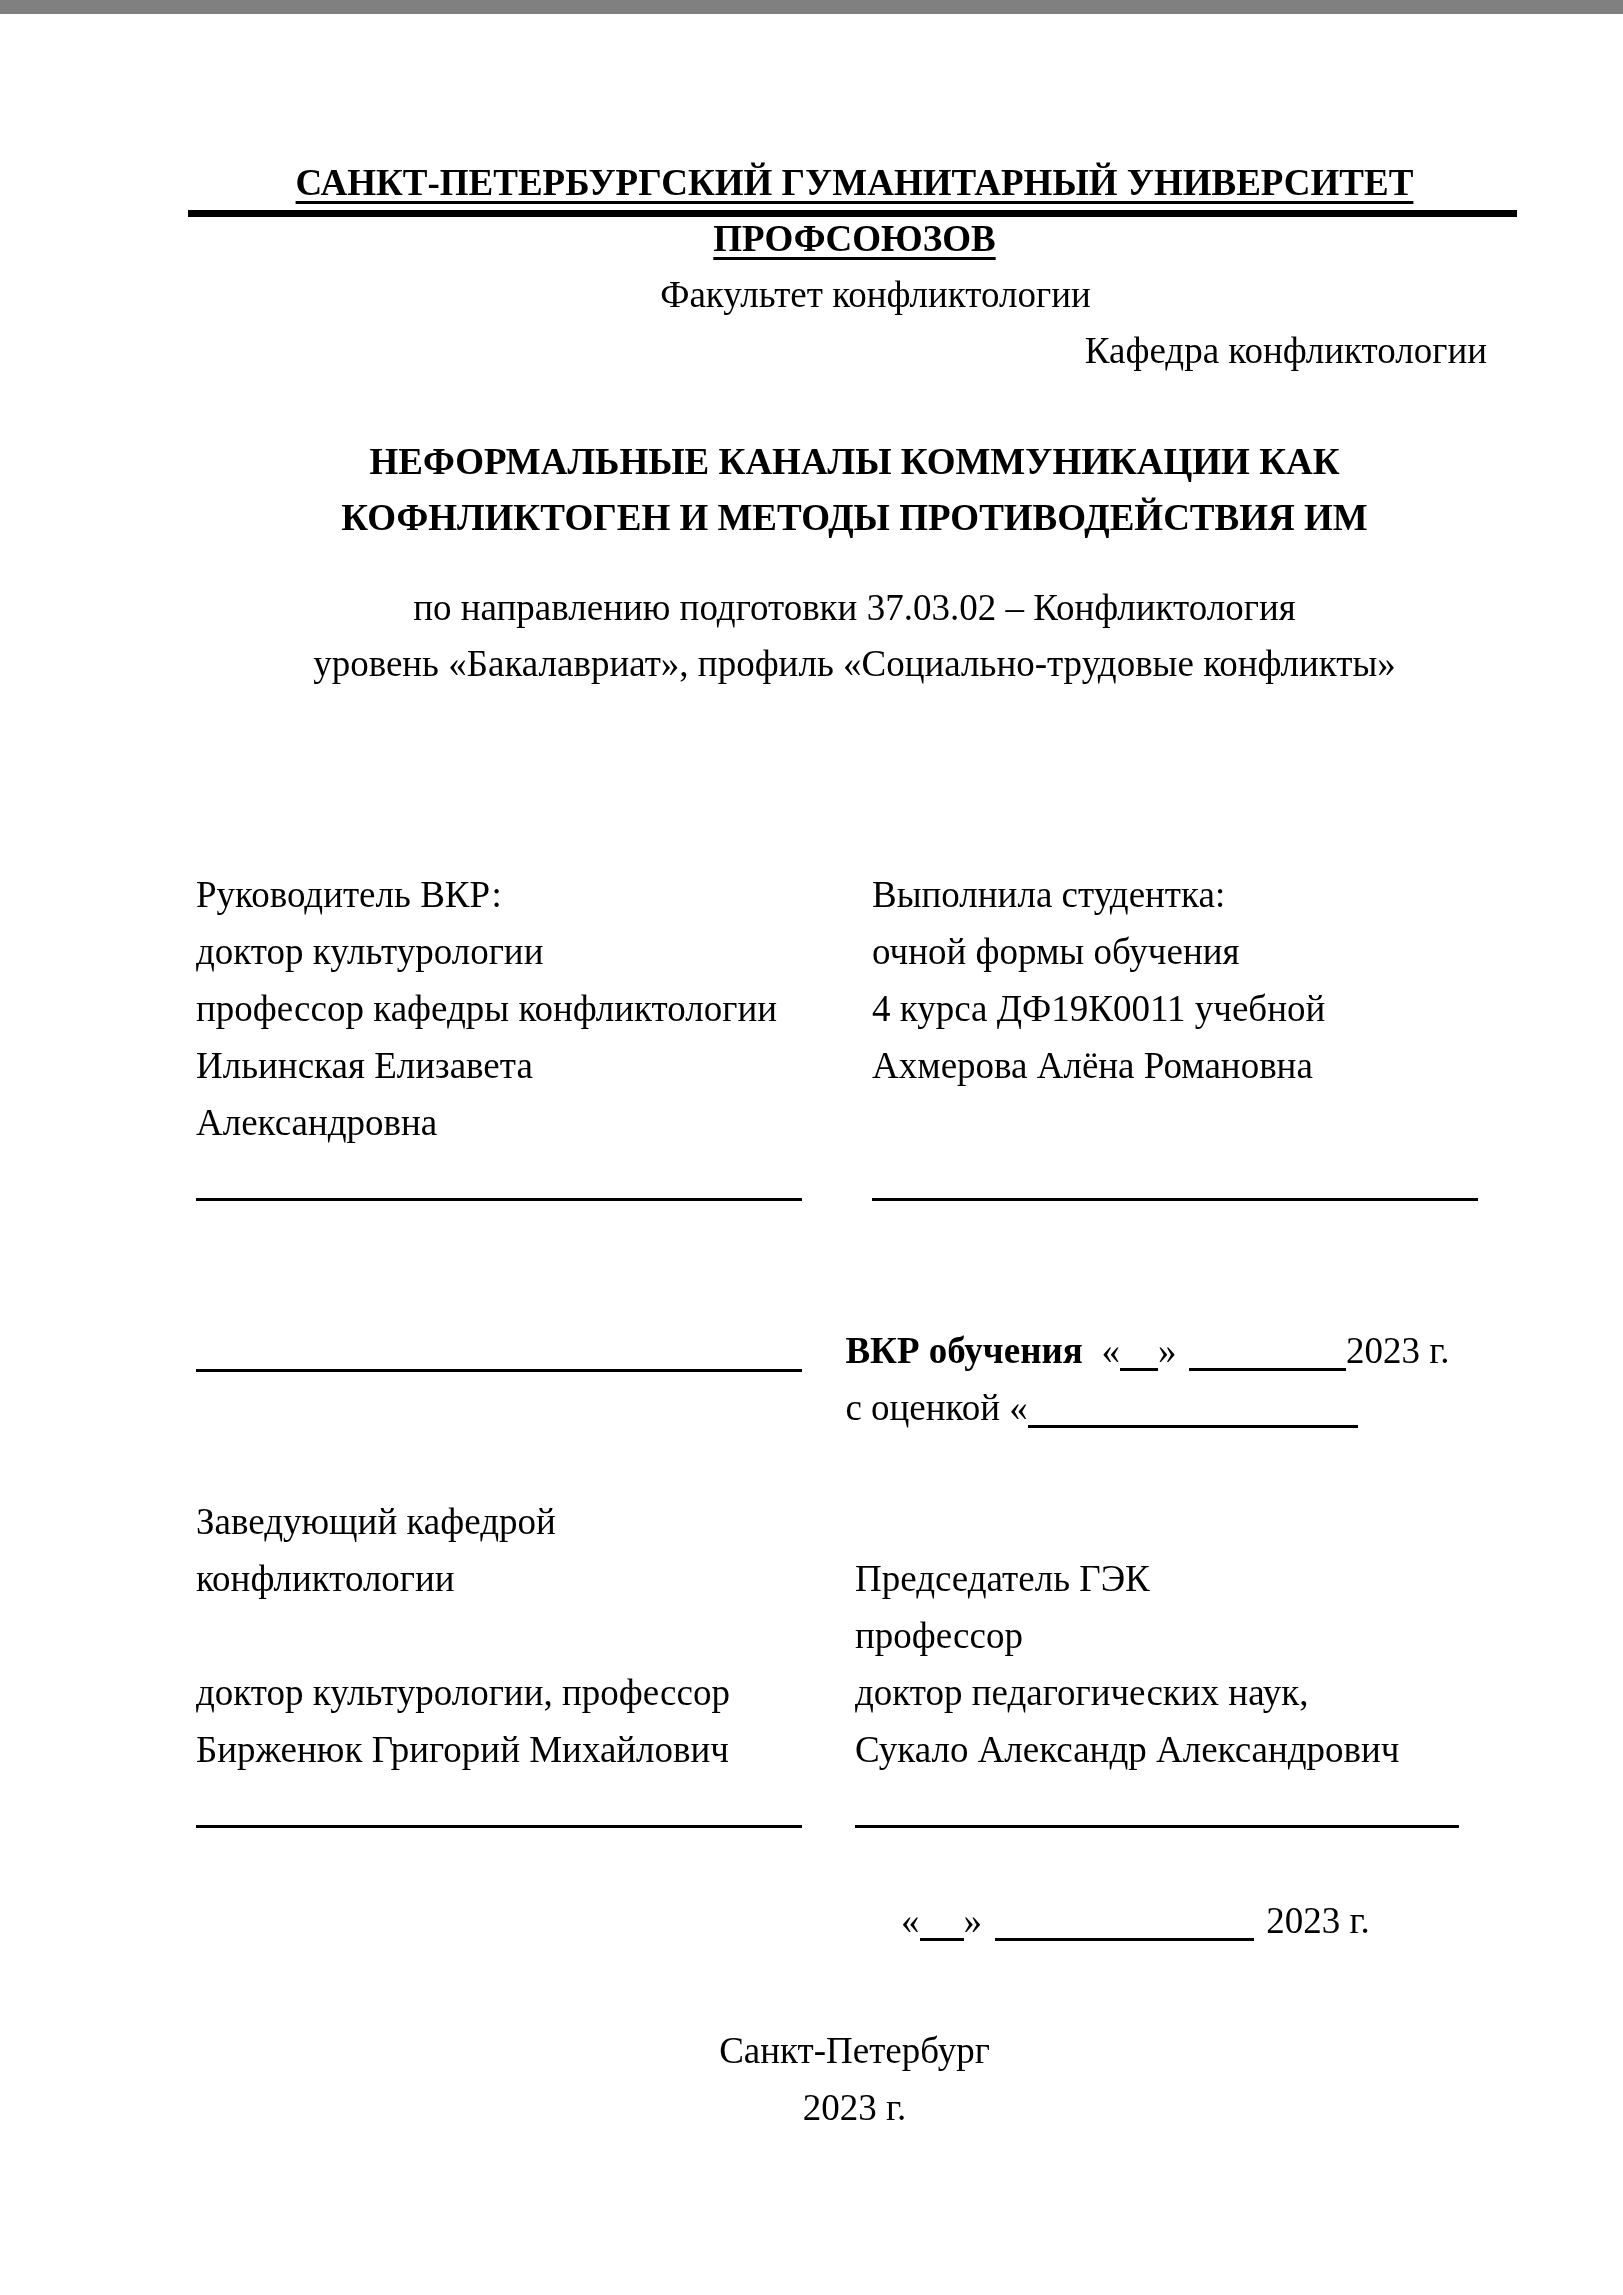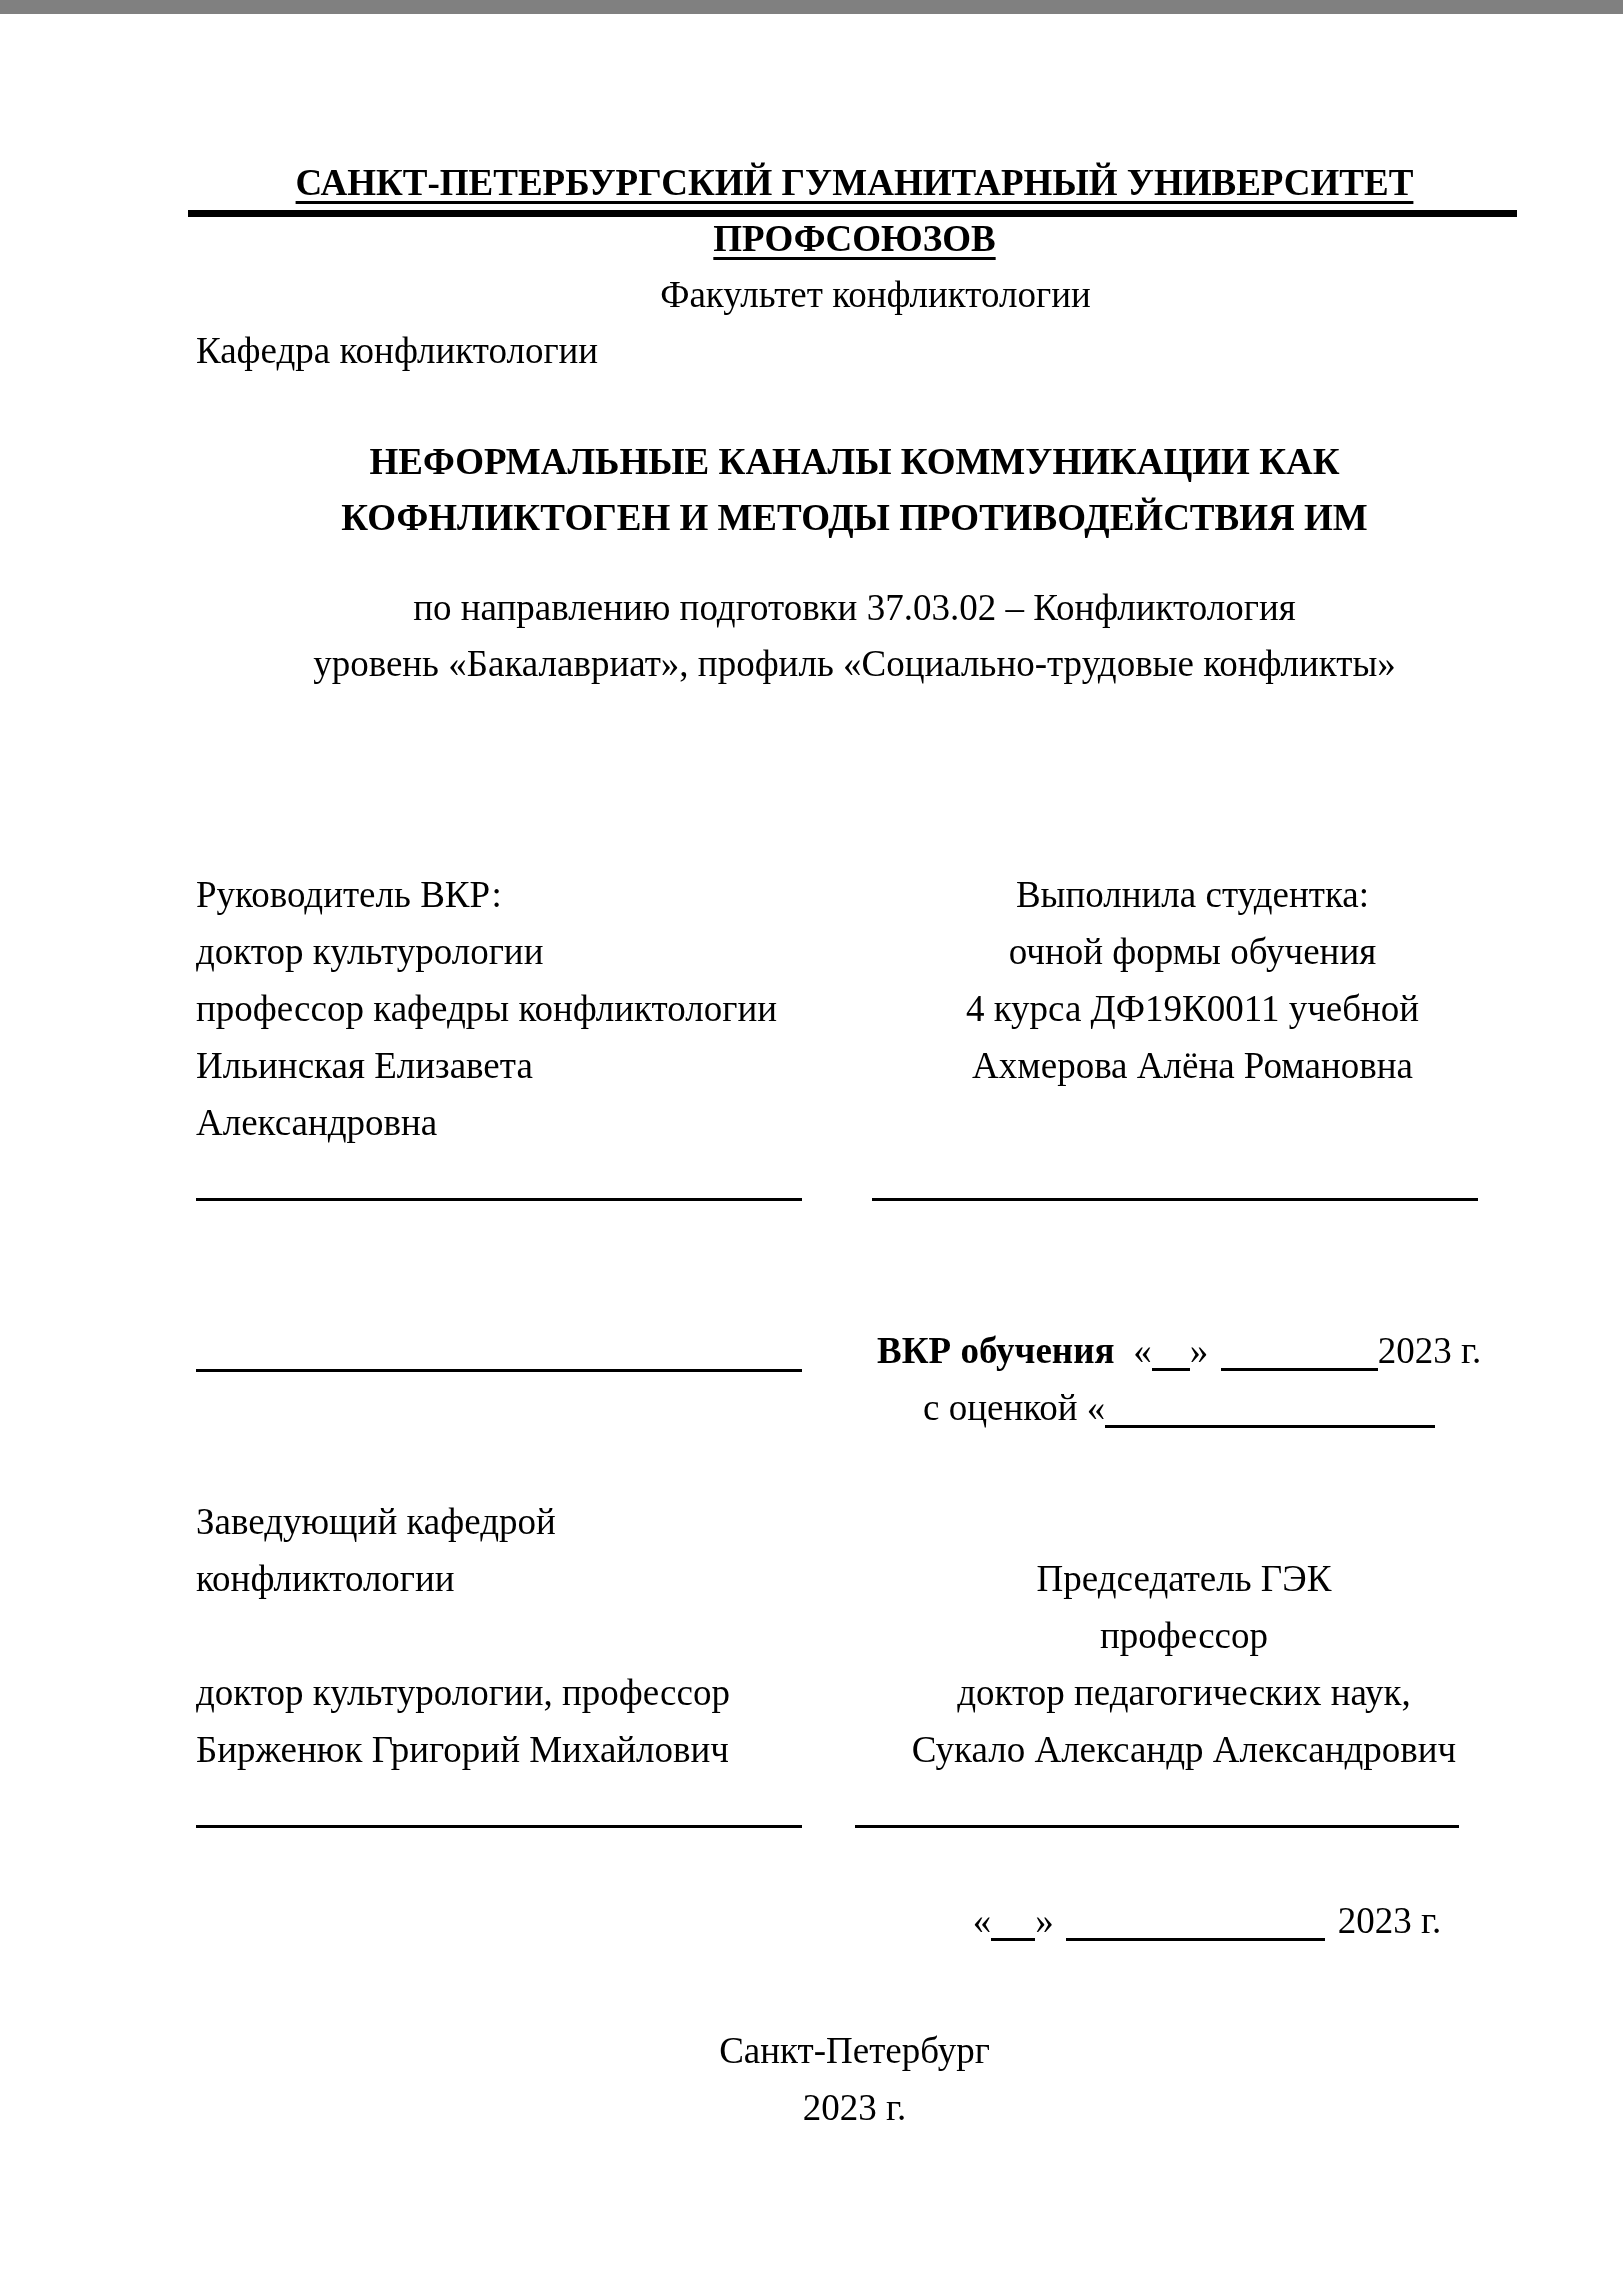--- a/index.html
+++ b/index.html
@@ -7,30 +7,30 @@
     position:relative;
     width:1623px;height:2295px;
     margin:14px auto;
     background:#ffffff;color:#000000;
     font-family:"Liberation Serif","DejaVu Serif",serif;
     font-size:37px;line-height:56px;
     overflow:hidden;
   }
   .content{padding:141px 110px 0 196px;}
   .center{text-align:center;}
-  .right{text-align:left;}
+  .right{text-align:right;}
   .bold{font-weight:bold;}
   .u{text-decoration:underline;text-decoration-thickness:3.1px;text-underline-offset:6.3px;}
   .rule{position:absolute;left:188px;right:106px;top:196px;height:7px;background:#000;}
   .ind54{padding-left:42px;}
   .dept{padding-right:26px;}
   .sp12{height:9.4px;} .sp59{height:46px;} .sp43{height:34px;} .sp223{height:175px;} .sp20{height:15.7px;}
   .row{display:flex;height:57px;}
   .cl{width:640px;flex:none;}
-  .cr{flex:1;text-align:center;}
+  .cr{flex:1;}
   .p46{padding-left:36px;} .p12{padding-left:9.4px;} .p24{padding-left:19px;} .p83{padding-left:65px;}
   .sig{border-top:3.1px solid #000;height:0;margin-top:46px;}
   .w772{width:606px;} .w770{width:604px;}
   .bl{display:inline-block;border-bottom:3.1px solid #000;height:0;vertical-align:-7.9px;}
   .bw48{width:38px;} .bw200{width:157px;margin-left:12.6px;} .bw420{width:330px;}
   .bw56{width:44px;} .bw330{width:259px;margin-left:12.6px;}
   .mL12{margin-left:9.4px;} .mL16{margin-left:12.6px;}
 </style>
 </head>
 <body>

